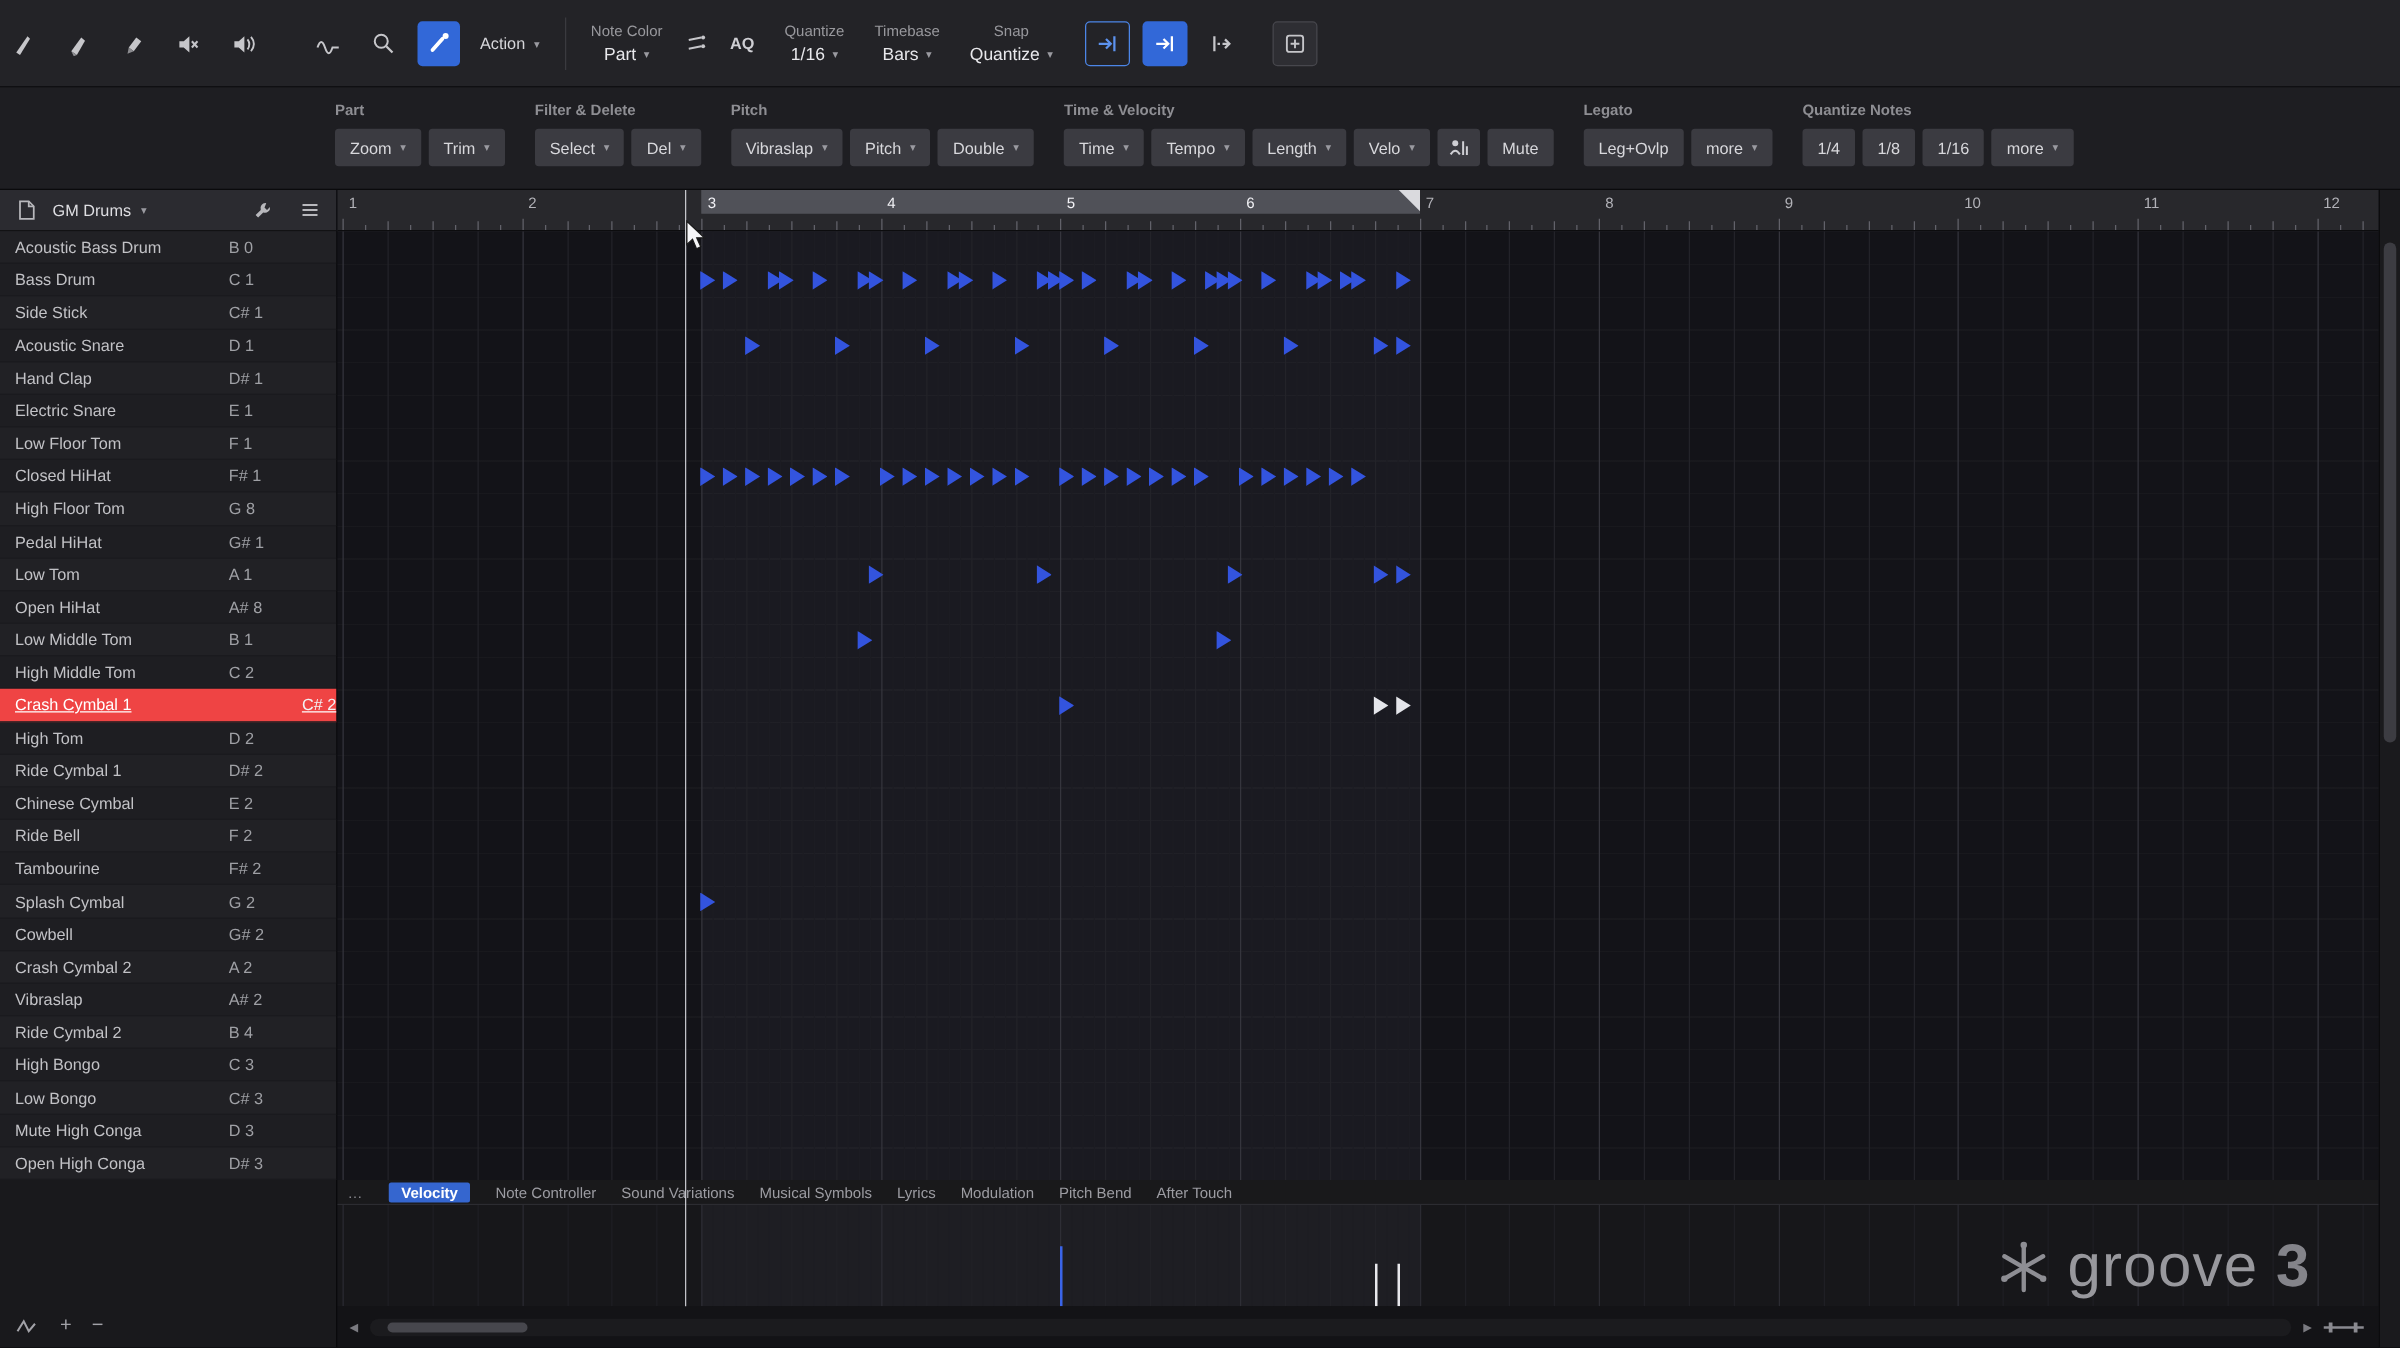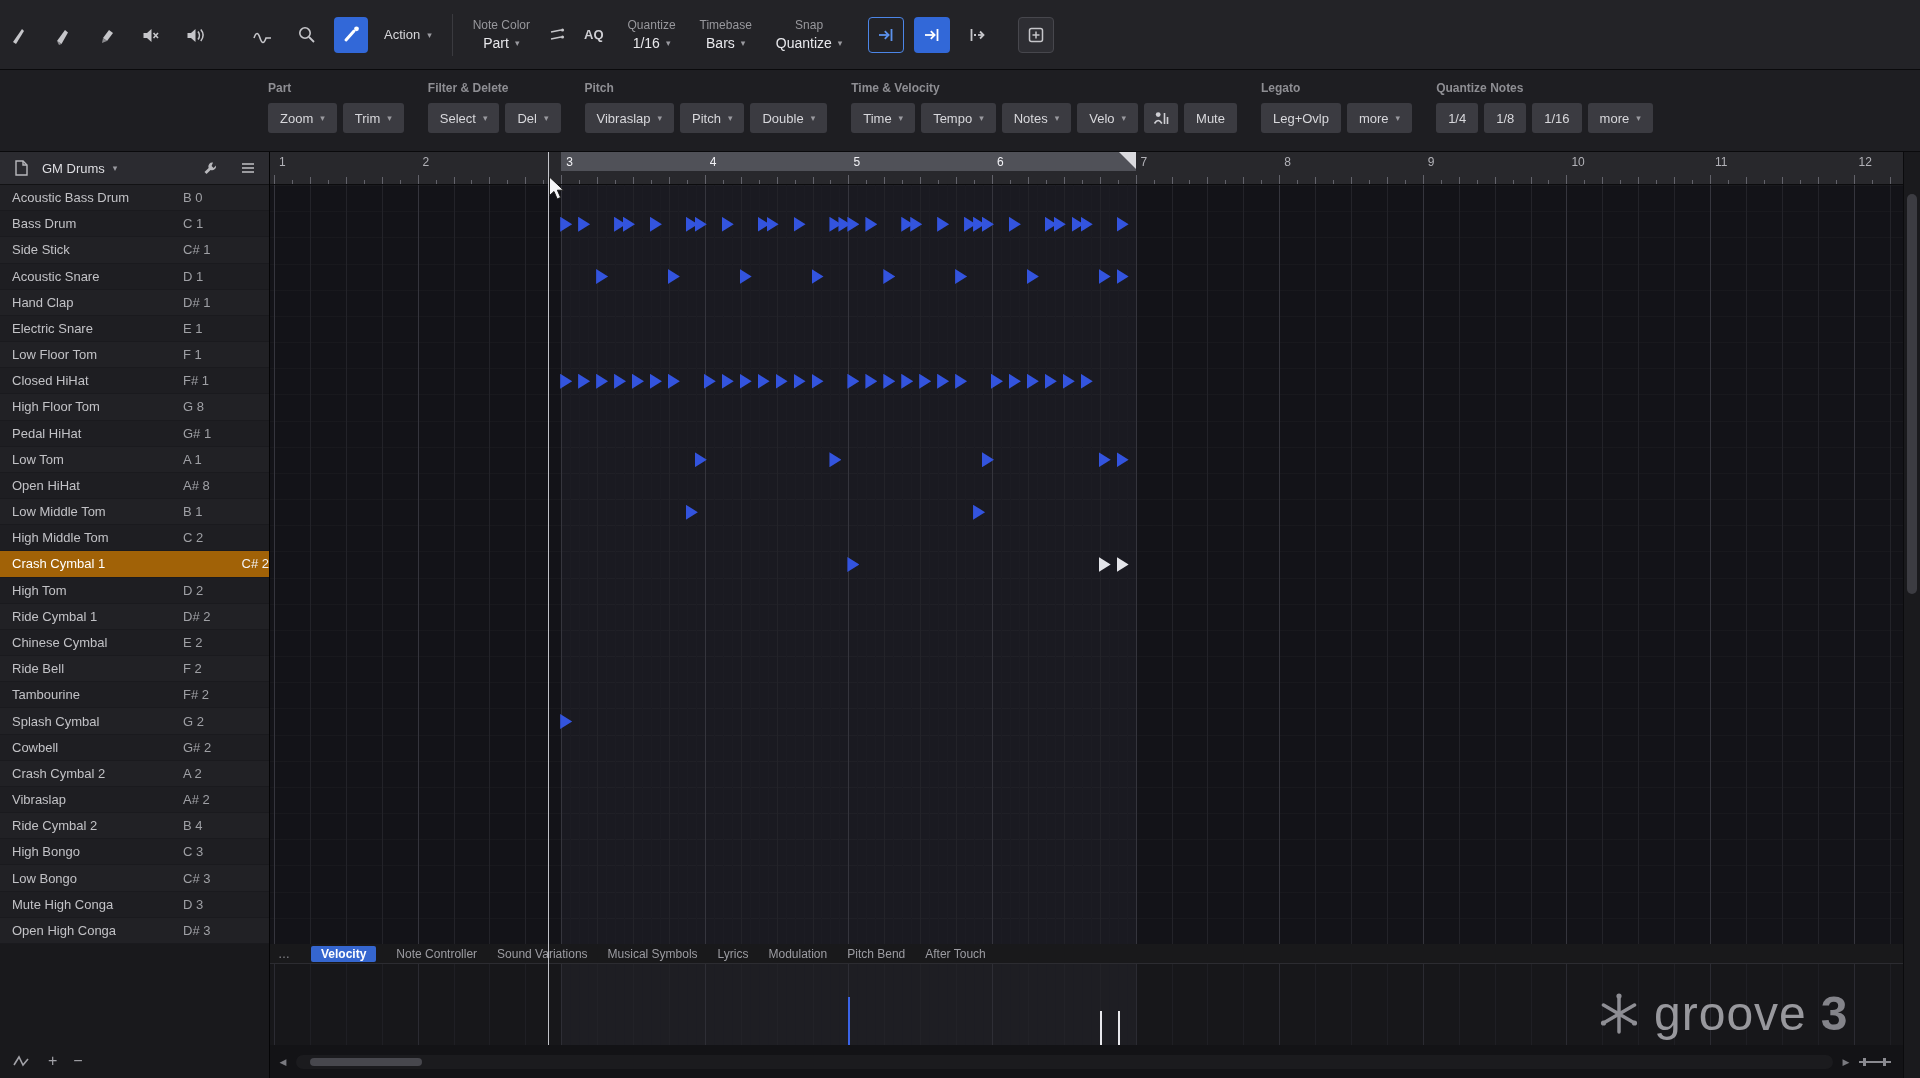--- a/index.html
+++ b/index.html
@@ -39,21 +39,21 @@
   
   .sidebar{position:absolute;left:0;top:152px;width:270px;bottom:0;background:#19191c;
            border-right:1px solid #050506;box-sizing:border-box;}
   .sb-header{height:33px;background:#2b2b30;border-bottom:1px solid #121214;display:flex;
              align-items:center;padding:0 10px;box-sizing:border-box;}
   .preset-dd{display:flex;align-items:center;gap:8px;color:#dedee2;font-size:13px;margin-left:10px;flex:1;}
   .sb-hicons{display:flex;gap:16px;align-items:center;}
   .drow{height:26.172px;display:flex;align-items:center;padding-left:12px;box-sizing:border-box;
         font-size:13px;color:#c2c2c6;background:#212125;border-bottom:1px solid #1a1a1e;}
   .drow:nth-child(even){background:#1e1e22;}
-  .drow.sel{background:#a16207;color:#ffffff;}
+  .drow.sel{background:#ef4444;color:#ffffff;text-decoration:underline;}
   .dname{flex:1;}
   .dnote{width:86px;color:#9fa0a5;}
   .drow.sel .dnote{color:#f2f2f5;text-align:right;}
   .vel-scale{position:absolute;left:0;top:811px;width:258px;height:82px;background:#212125;
              border:1px solid #2f2f34;box-sizing:border-box;}
   .vs{position:absolute;right:6px;font-size:11px;color:#9b9ba0;}
   .vs0{top:1px;}.vs1{top:34px;}.vs2{bottom:1px;}
   .sb-tools{position:absolute;left:10px;top:898px;display:flex;gap:16px;align-items:center;
             color:#a2a2a8;font-size:16px;}
 
@@ -294,21 +294,21 @@
           <div class="ebtns">
             <button class="ebtn">
               <span>Time</span>
               <span class="chev">▾</span>
             </button>
             <button class="ebtn">
               <span>Tempo</span>
               <span class="chev">▾</span>
             </button>
             <button class="ebtn">
-              <span>Notes</span>
+              <span>Length</span>
               <span class="chev">▾</span>
             </button>
             <button class="ebtn">
               <span>Velo</span>
               <span class="chev">▾</span>
             </button>
             <button class="ebtn iconbtn">
               <svg width="18" height="18">
                 <circle cx="6.2" cy="5.6" r="2.4" fill="#cfcfd4"></circle>
                 <path d="M2.5 14.5 q3.7 -6 7.4 0" fill="none" stroke="#cfcfd4" stroke-width="1.6"></path>

